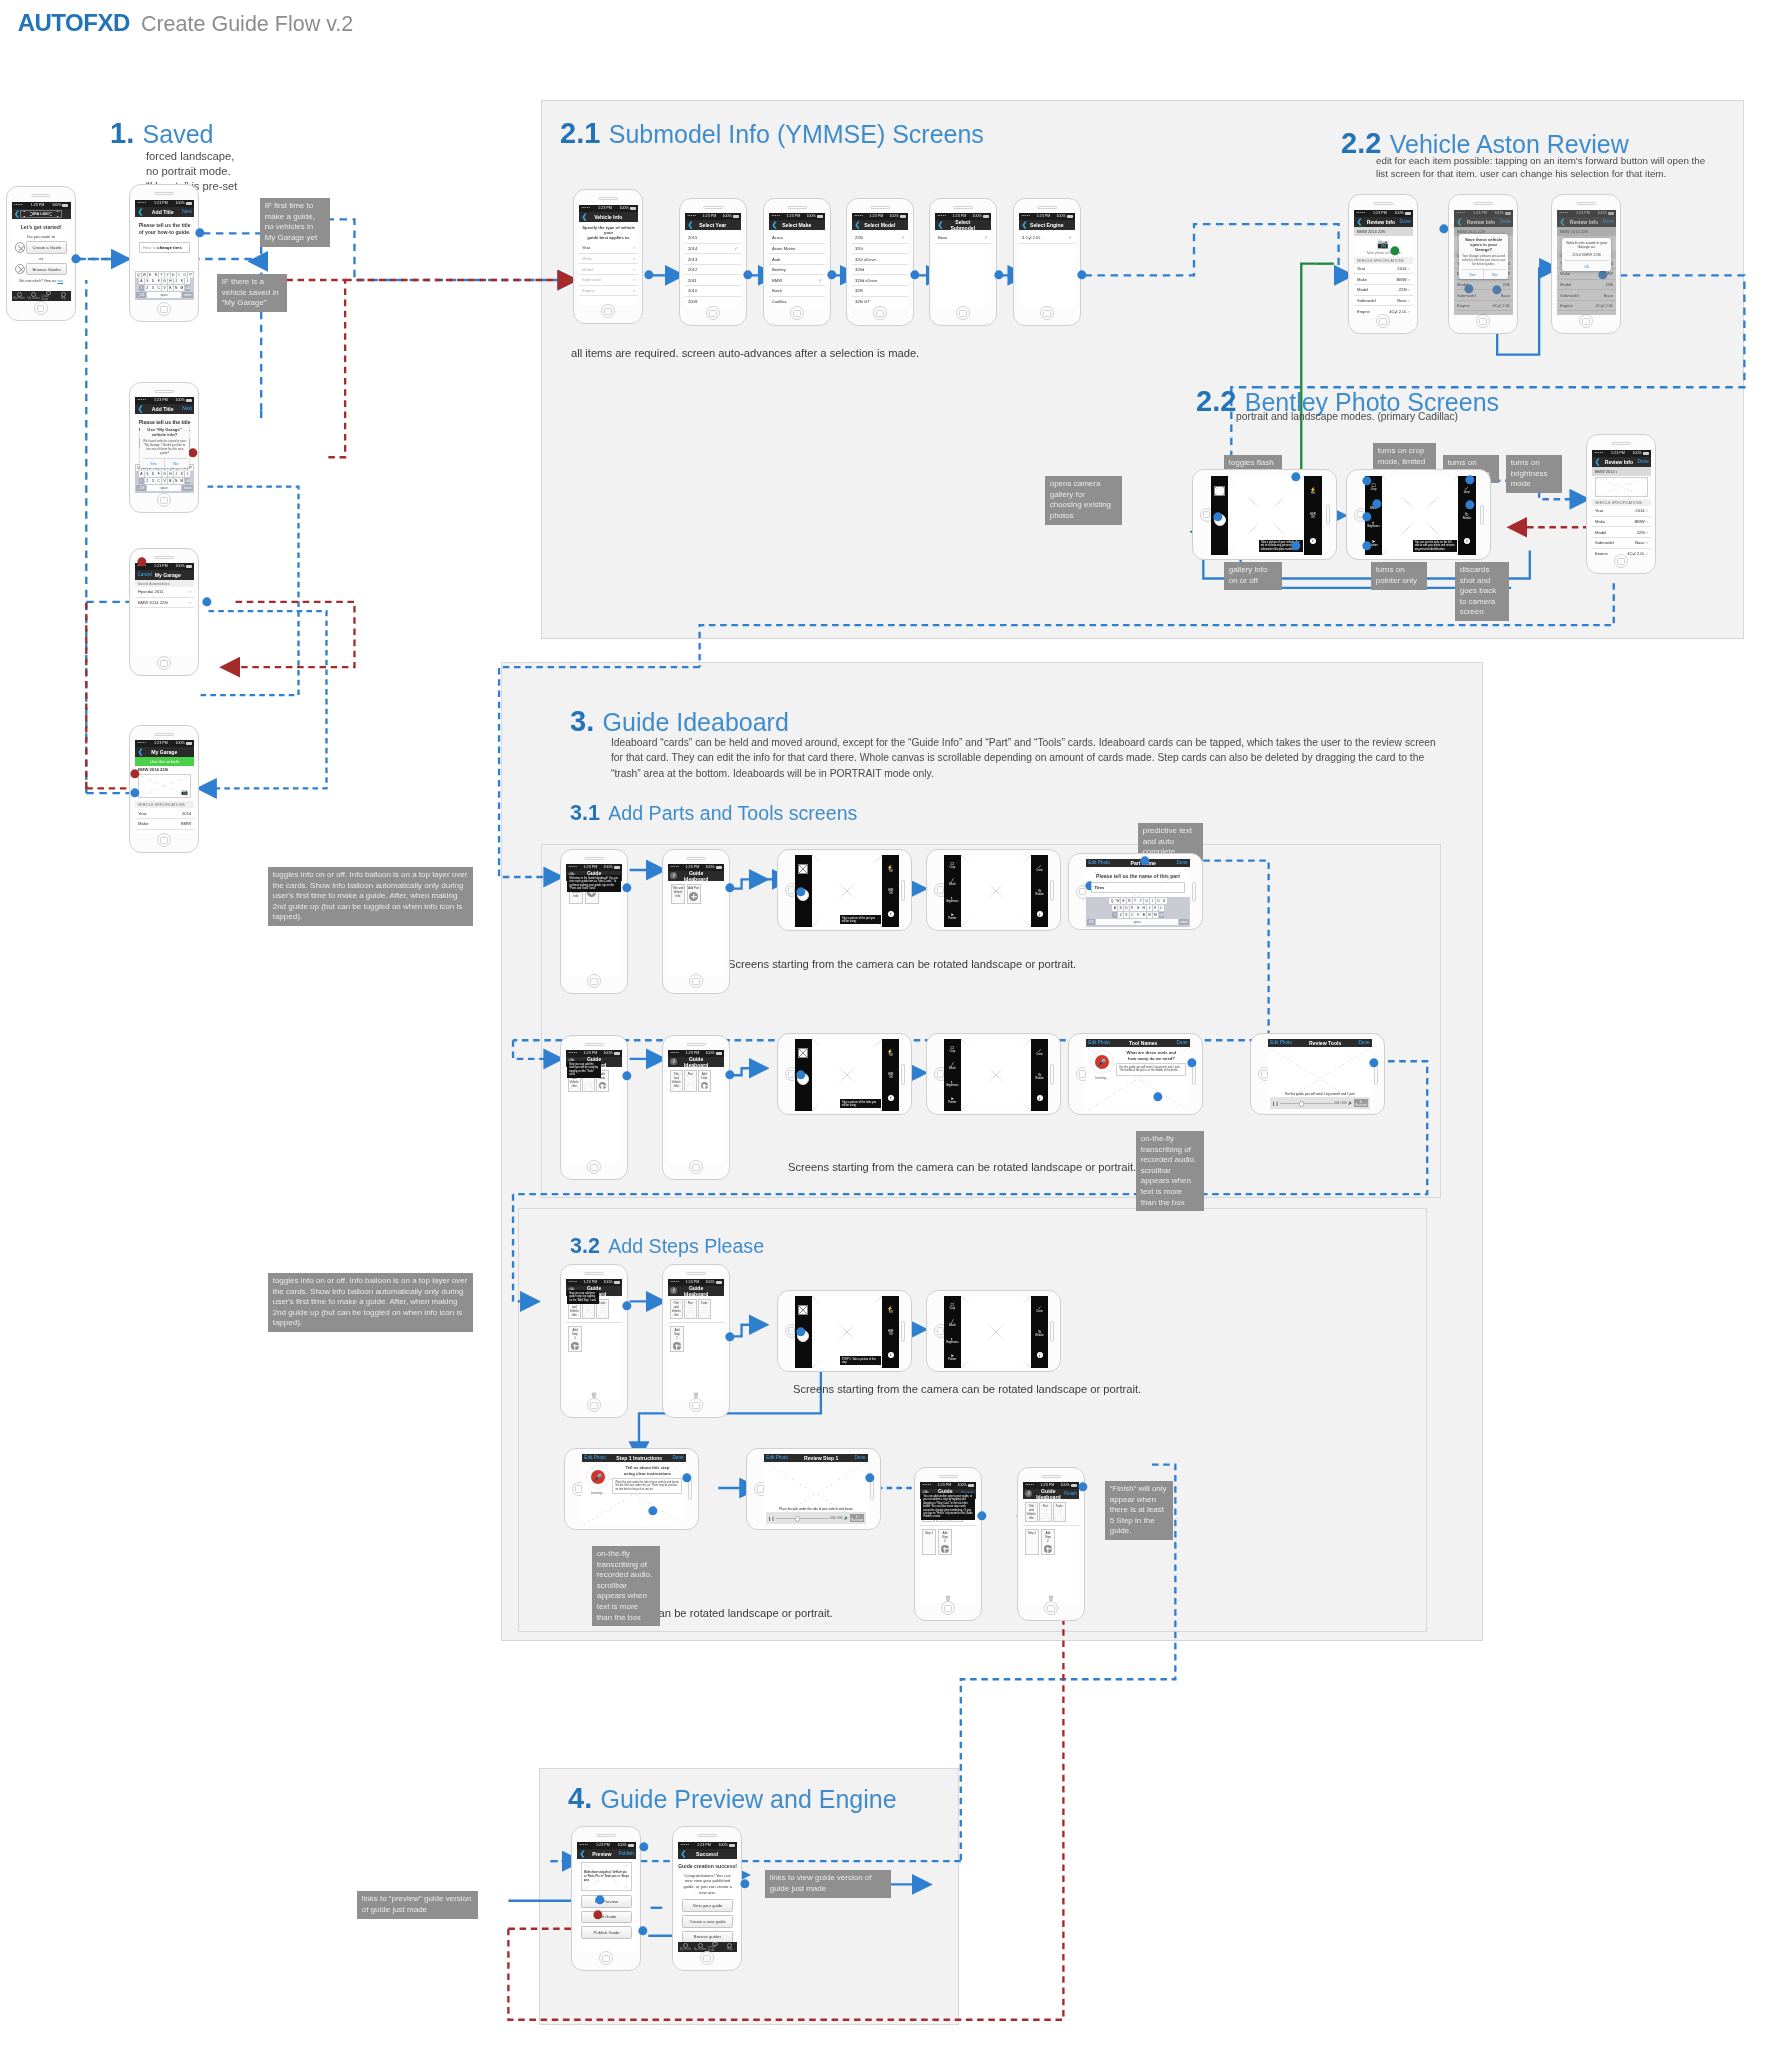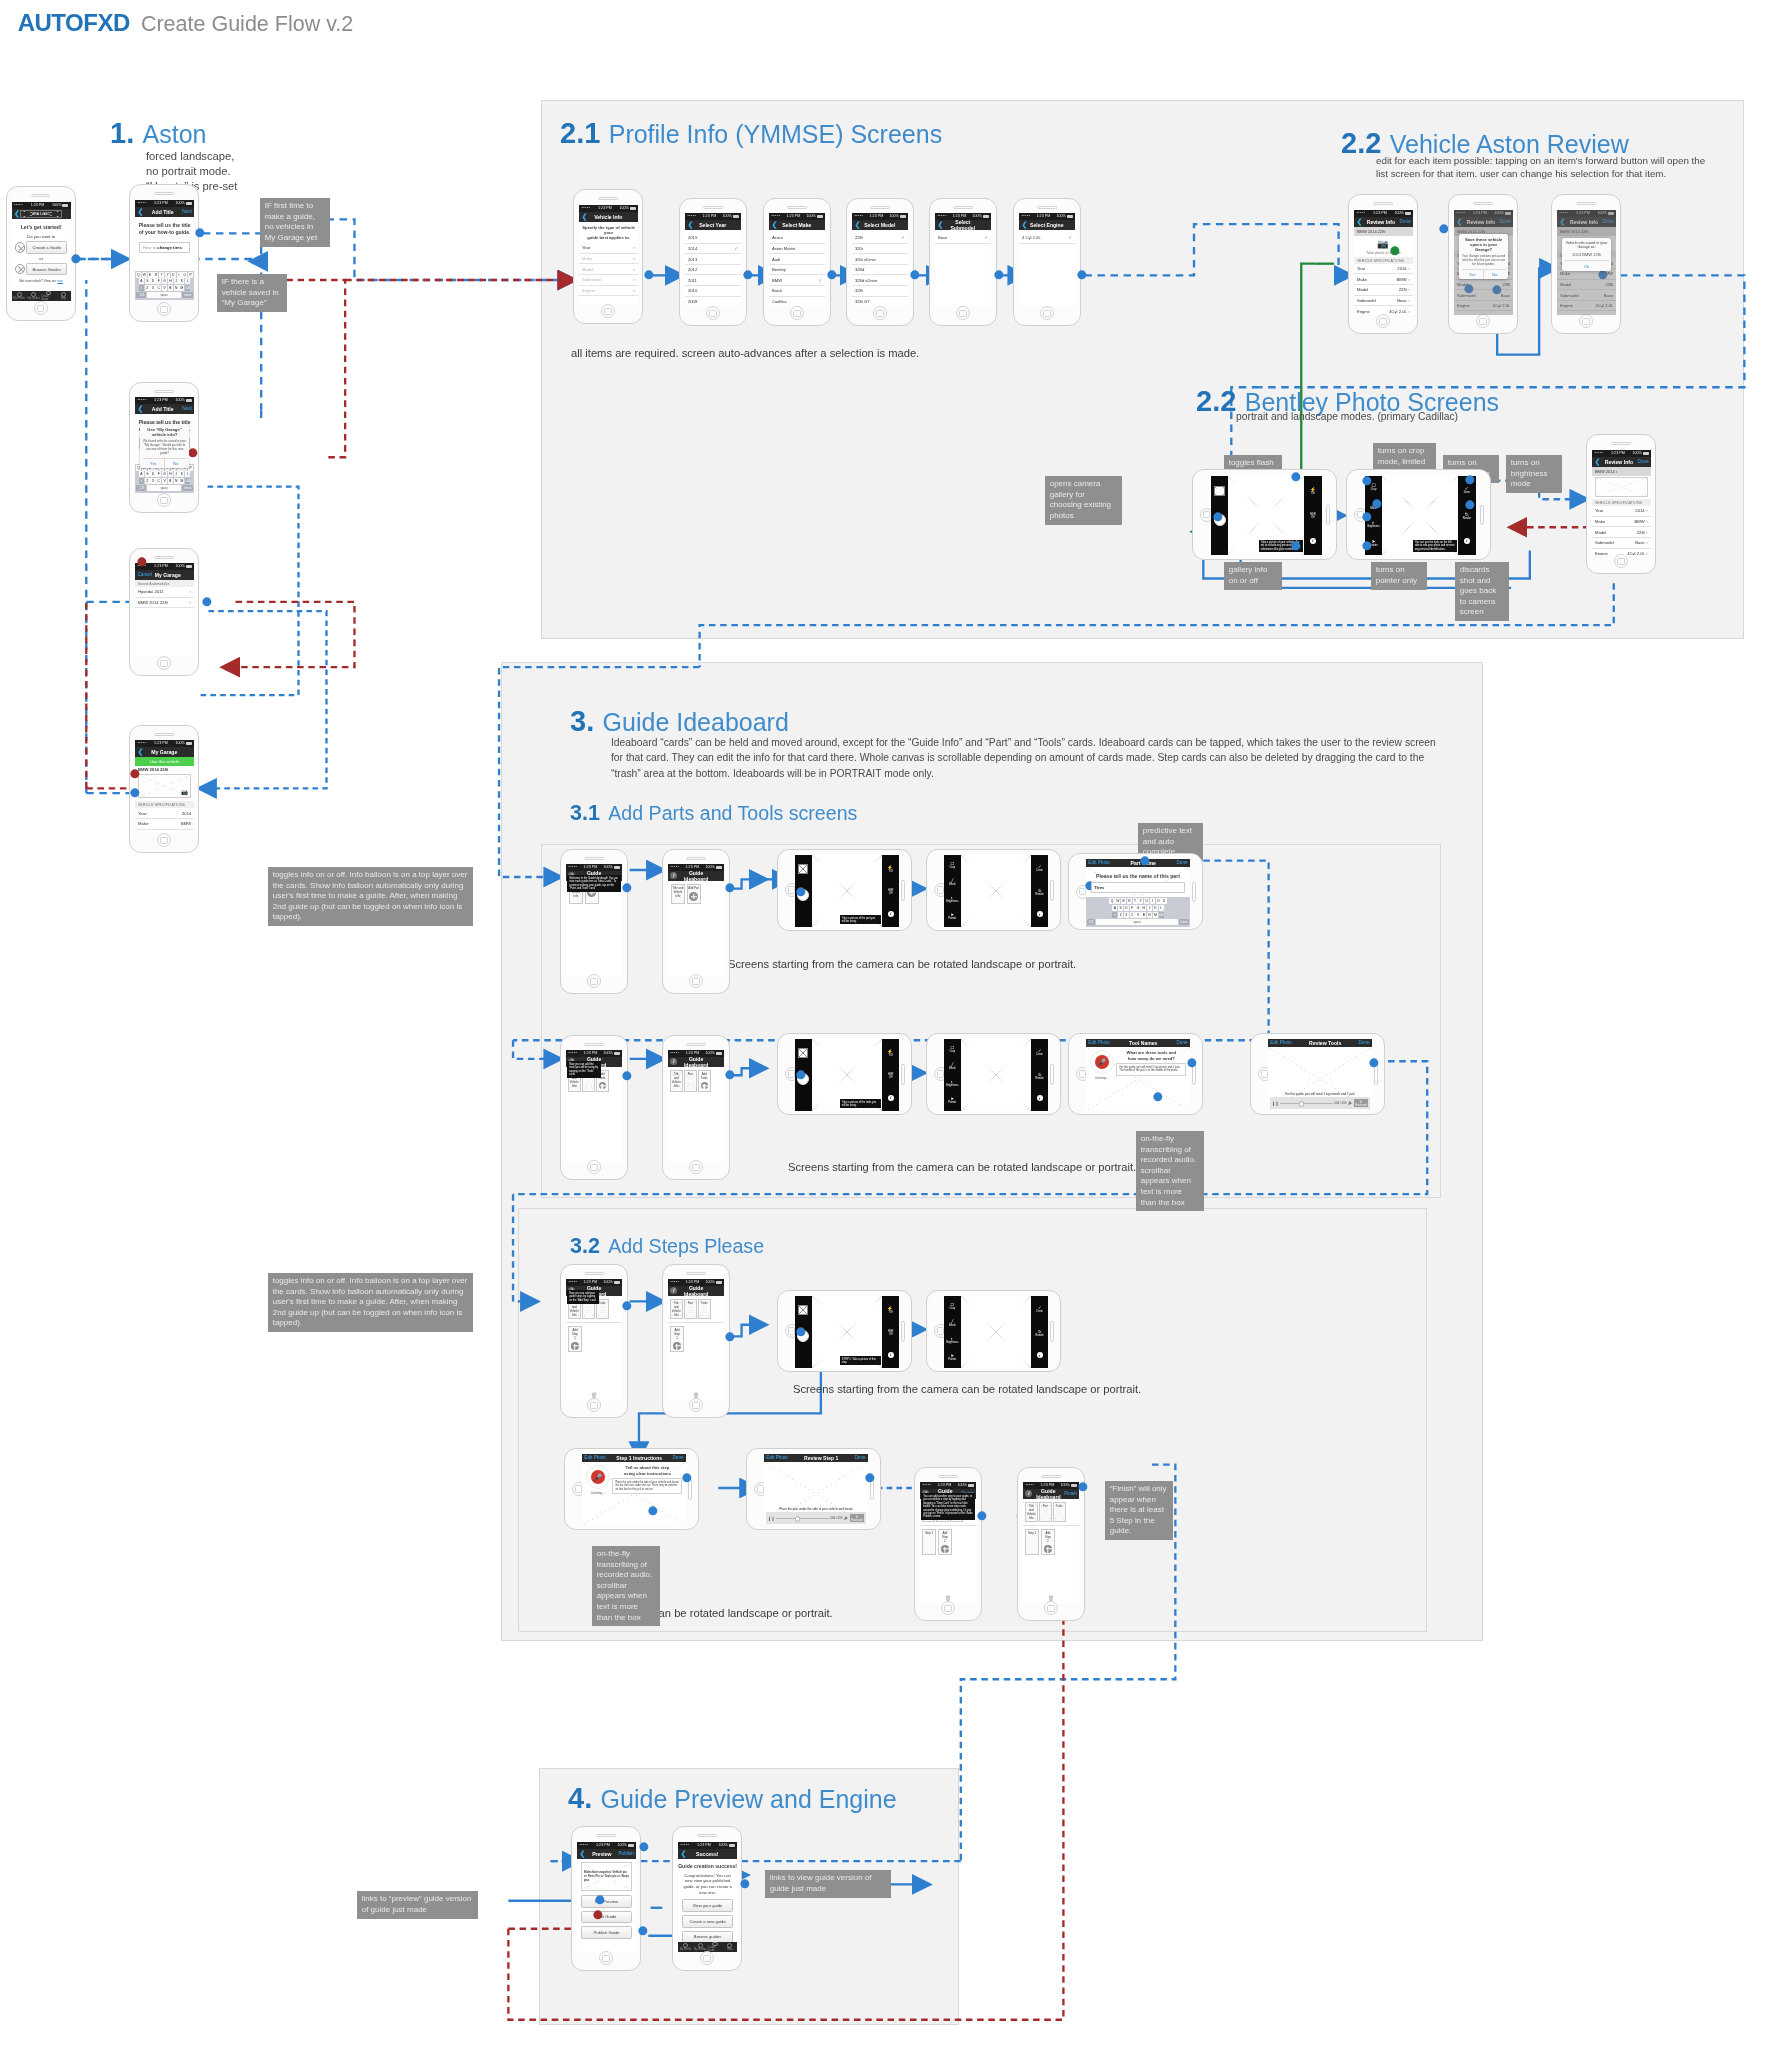--- a/index.html
+++ b/index.html
@@ -291,21 +291,21 @@
       <path d="M2280,3430 L2280,3360" marker-end="url(#ar)"></path>
     </g>
     <g fill="none" stroke="#1f8a3c" stroke-width="5">
       <path d="M2820,565 L2790,565 L2790,1140 L2560,1140" marker-end="url(#ag)"></path>
       <path d="M2820,565 L2860,565"></path>
     </g>
   </svg>
 
   <div class="sec-head" style="left:110px;top:117px;">
     <span class="sec-num">1.</span>
-    <span class="sec-name">Aston</span>
+    <span class="sec-name">Saved</span>
   </div>
   <div class="sec-sub" style="left:146px;top:149px;width:187px;white-space:pre-line;">forced landscape,
 no portrait mode.
 “How to” is pre-set</div>
 
   <div class="phone" style="left:5.6px;top:186px;width:70px;height:135px;">
     <div class="speaker"></div>
     <div class="screen" style="left:5.1px;top:15px;width:59px;height:99px;">
       <div class="statusbar">
         <span class="dots">•••••</span>
@@ -575,21 +575,21 @@
           <span>228i</span>
         </div>
     </div>
     <div class="home"></div>
   </div>
   <div class="dot sm" style="left:135px;top:793px;"></div>
   <div class="dot sm red" style="left:135px;top:774px;"></div>
 
   <div class="sec-head" style="left:560px;top:117px;">
     <span class="sec-num">2.1</span>
-    <span class="sec-name">Profile Info (YMMSE) Screens</span>
+    <span class="sec-name">Submodel Info (YMMSE) Screens</span>
   </div>
   <div class="caption" style="left:571px;top:347px;">all items are required.   screen auto-advances after a selection is made.</div>
 
   <div class="phone" style="left:573px;top:189px;width:70px;height:135px;">
     <div class="speaker"></div>
     <div class="screen" style="left:5.1px;top:15px;width:59px;height:100px;">
       <div class="statusbar">
         <span class="dots">•••••</span>
         <span>1:23 PM</span>
         <span class="batt">

